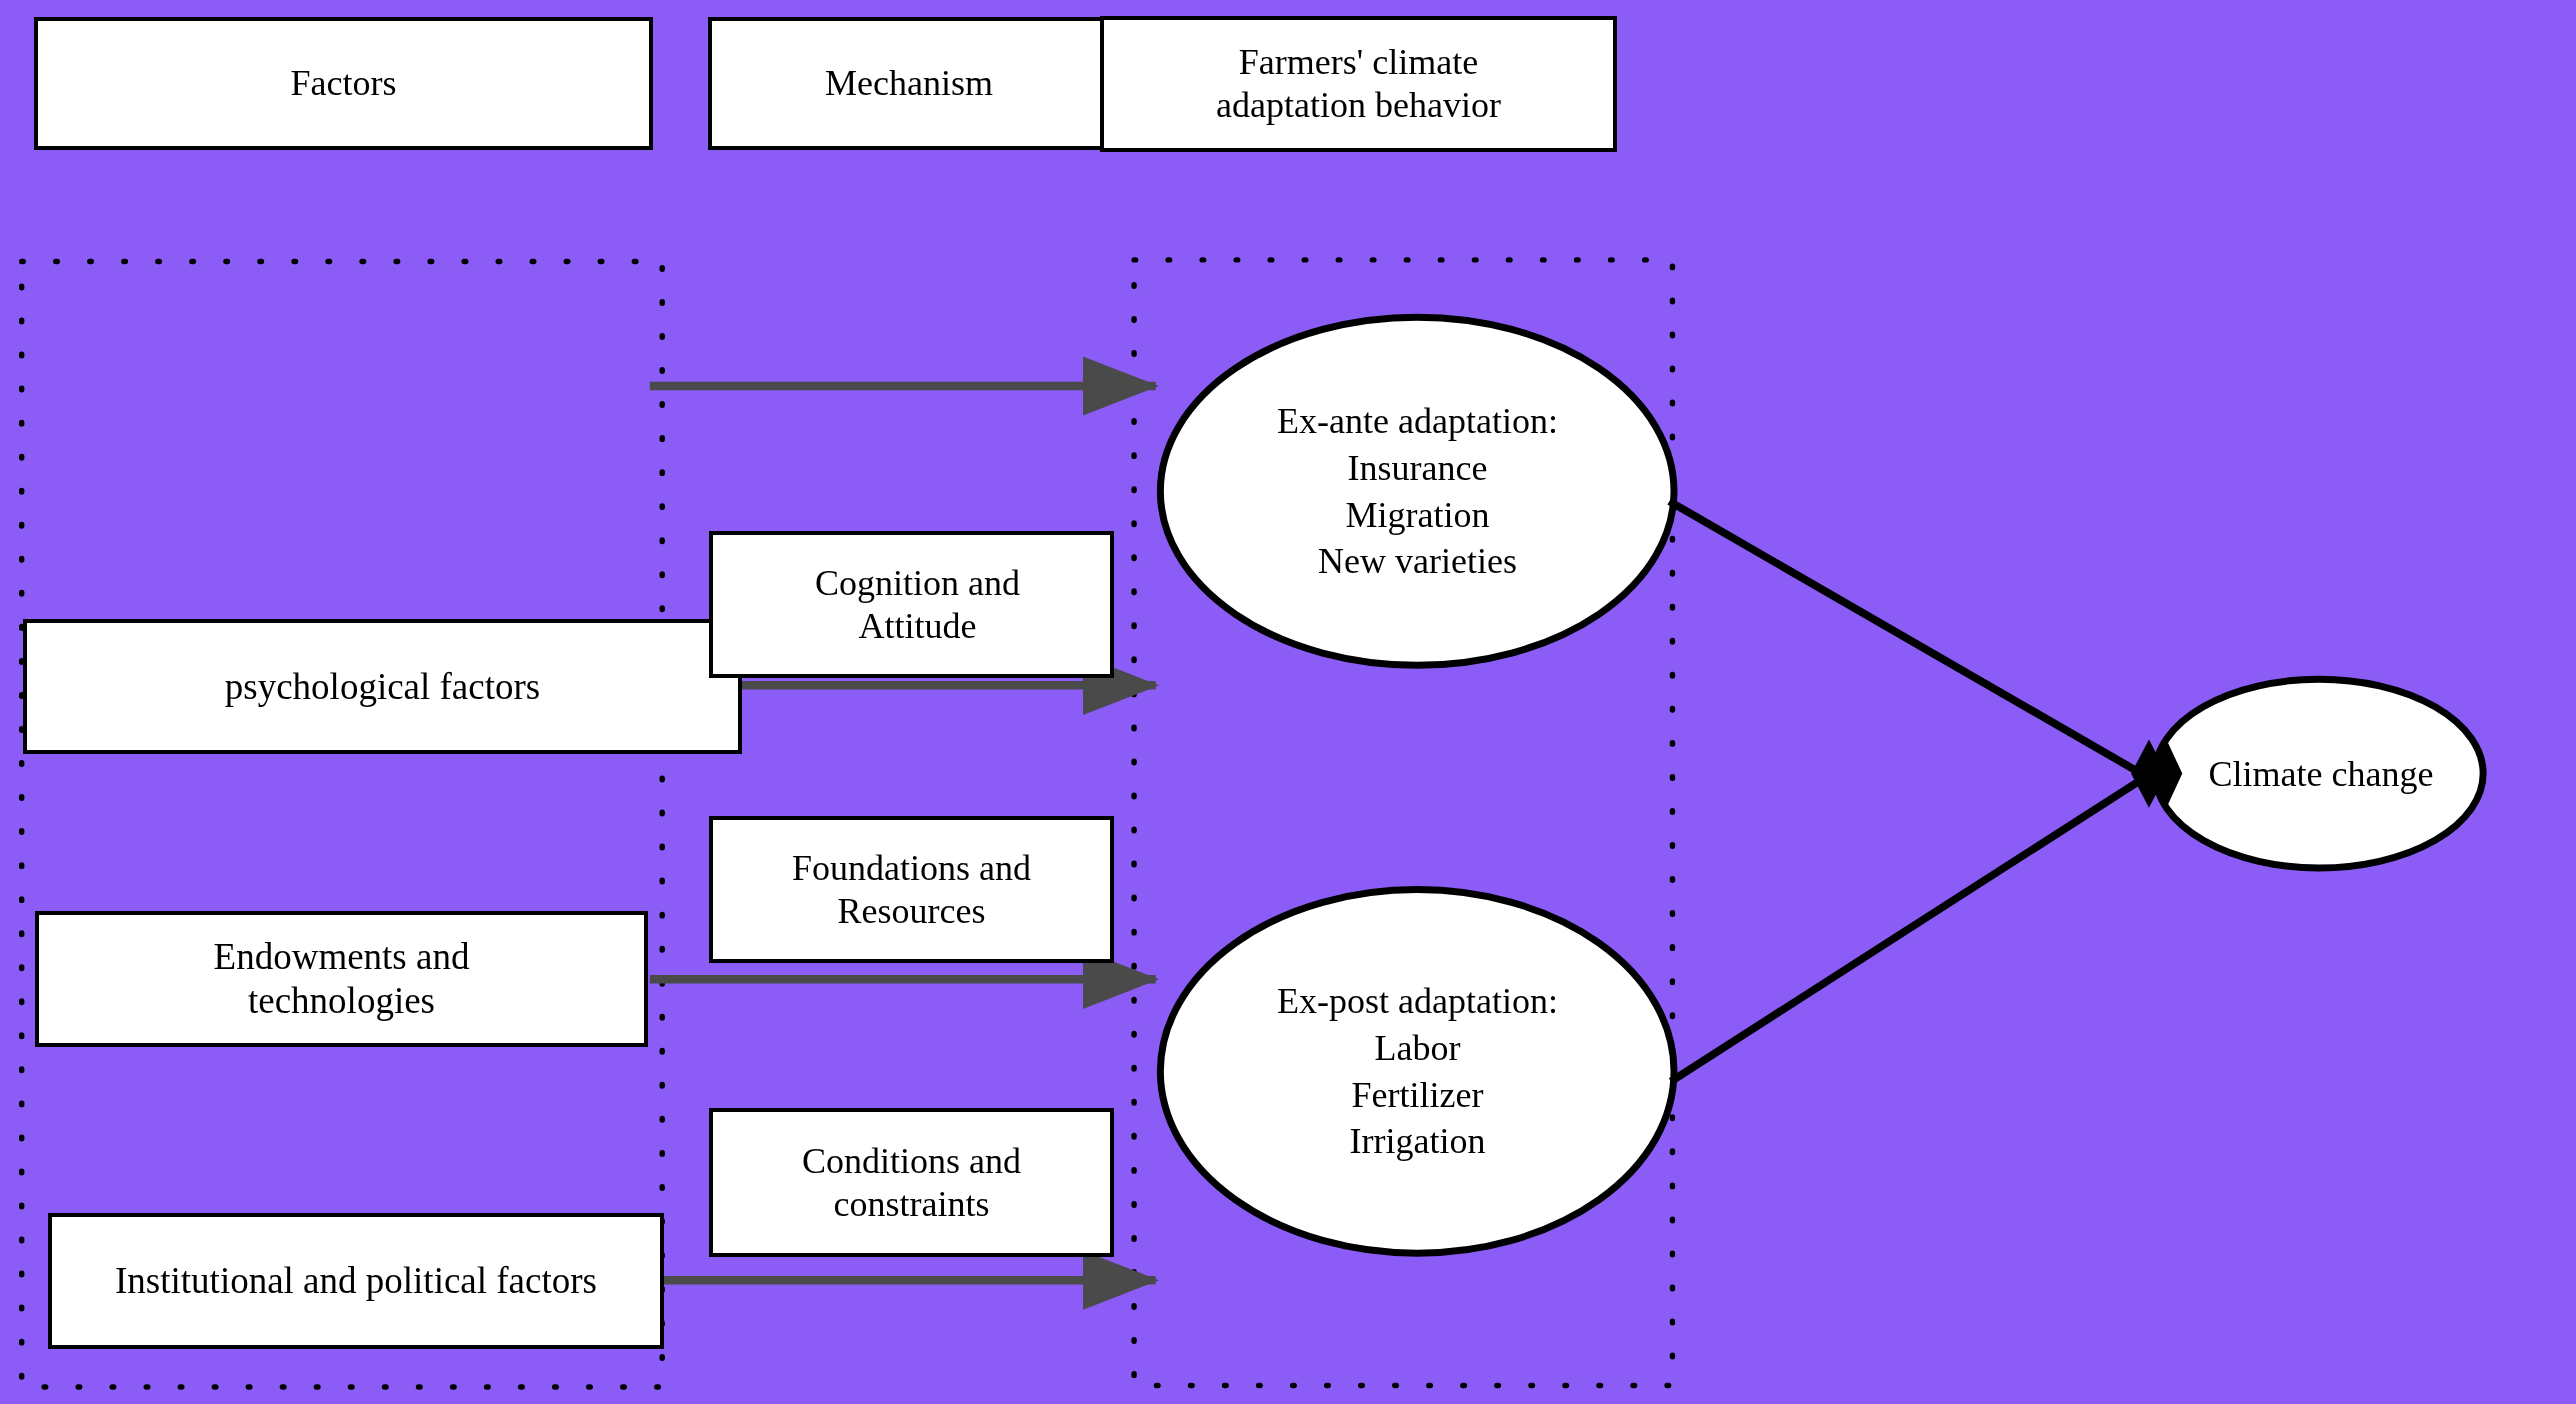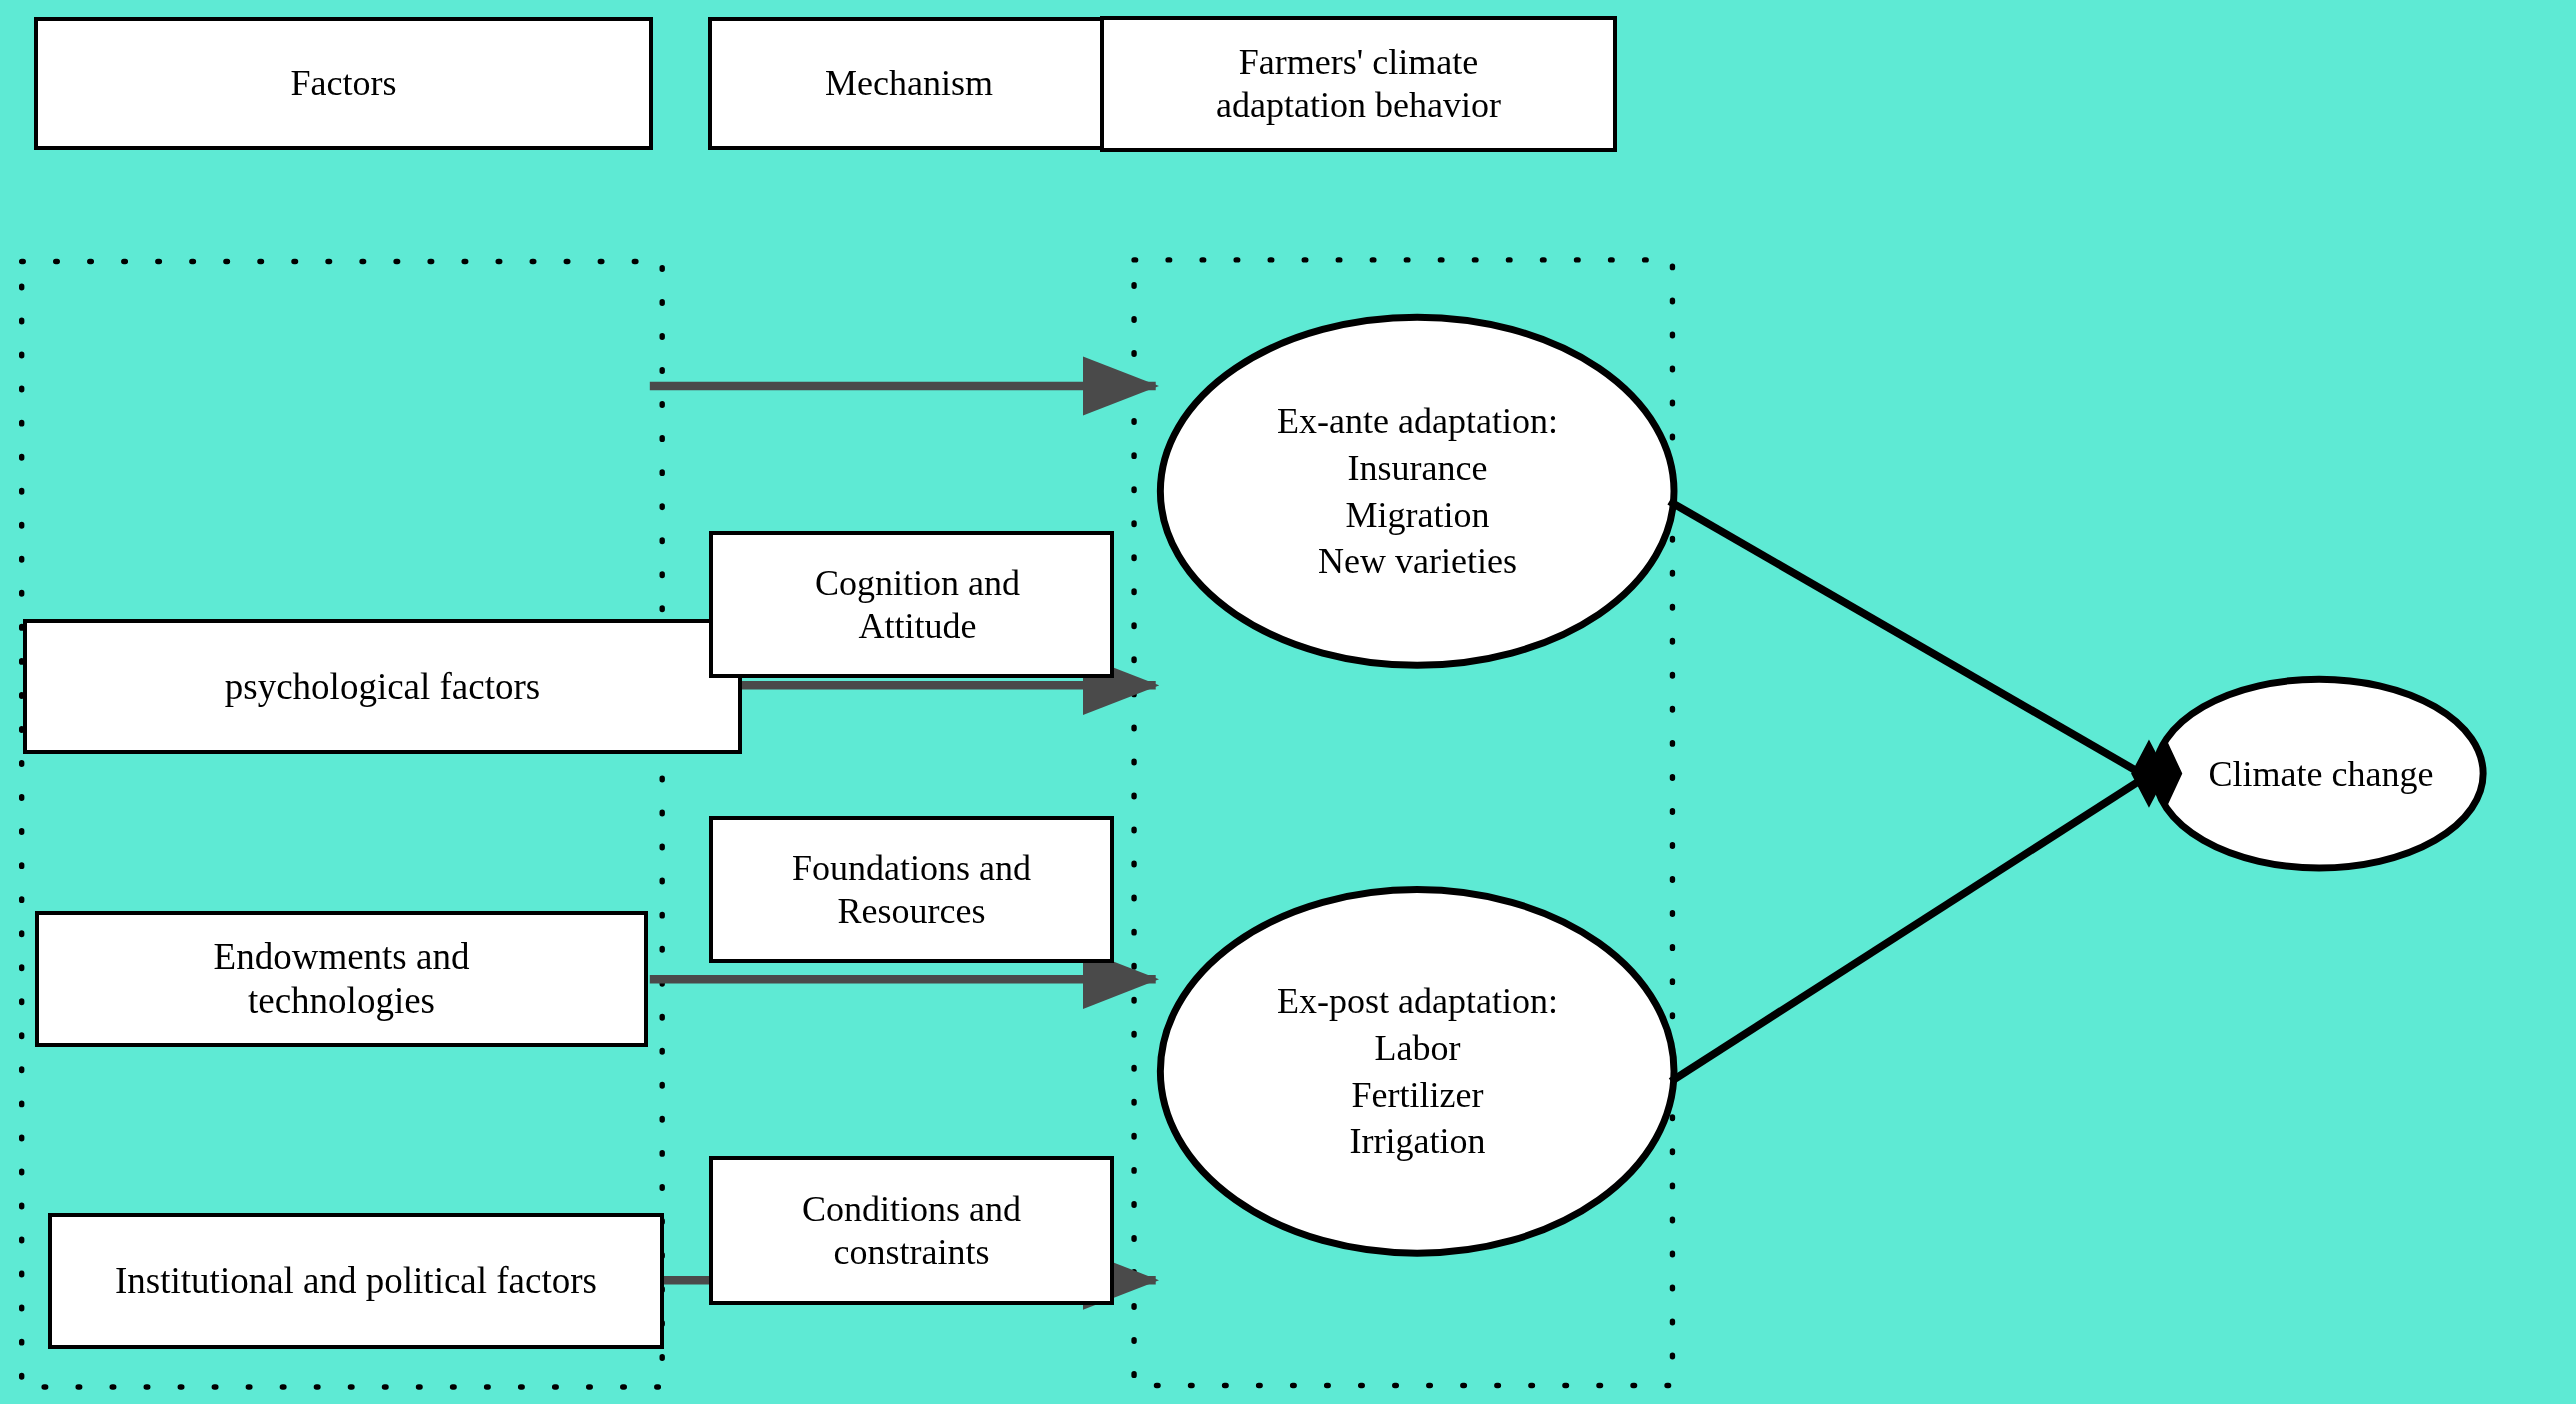--- a/index.html
+++ b/index.html
@@ -4,21 +4,21 @@
 <style>
   html, body {
     margin: 0;
     padding: 0;
     background: #ffffff;
   }
   #stage {
     position: relative;
     width: 2576px;
     height: 1404px;
-    background: #5eead4;
+    background: #8b5cf6;
     font-family: "Liberation Serif", "DejaVu Serif", serif;
     color: #000000;
     overflow: hidden;
   }
   .svg-layer {
     position: absolute;
     left: 0;
     top: 0;
     width: 2576px;
     height: 1404px;
@@ -111,21 +111,21 @@
 
   <div class="node rect-box factor-box" style="left:48px; top:1213px; width:616px; height:136px;">Institutional and political factors</div>
 
 
   <div class="node rect-box mech-box" style="left:709px; top:531px; width:405px; height:147px;padding-left:12px;">Cognition and
 Attitude</div>
 
   <div class="node rect-box mech-box" style="left:709px; top:816px; width:405px; height:147px;">Foundations and
 Resources</div>
 
-  <div class="node rect-box mech-box" style="left:709px; top:1108px; width:405px; height:149px;margin-top:48px;">Conditions and
+  <div class="node rect-box mech-box" style="left:709px; top:1108px; width:405px; height:149px;">Conditions and
 constraints</div>
 
   <div class="ellipse-text" style="left:1184px; top:387px; width:467px; height:209px;">Ex-ante adaptation:
 Insurance
 Migration
 New varieties</div>
 
   <div class="ellipse-text" style="left:1184px; top:967px; width:467px; height:209px;">Ex-post adaptation:
 Labor
 Fertilizer

